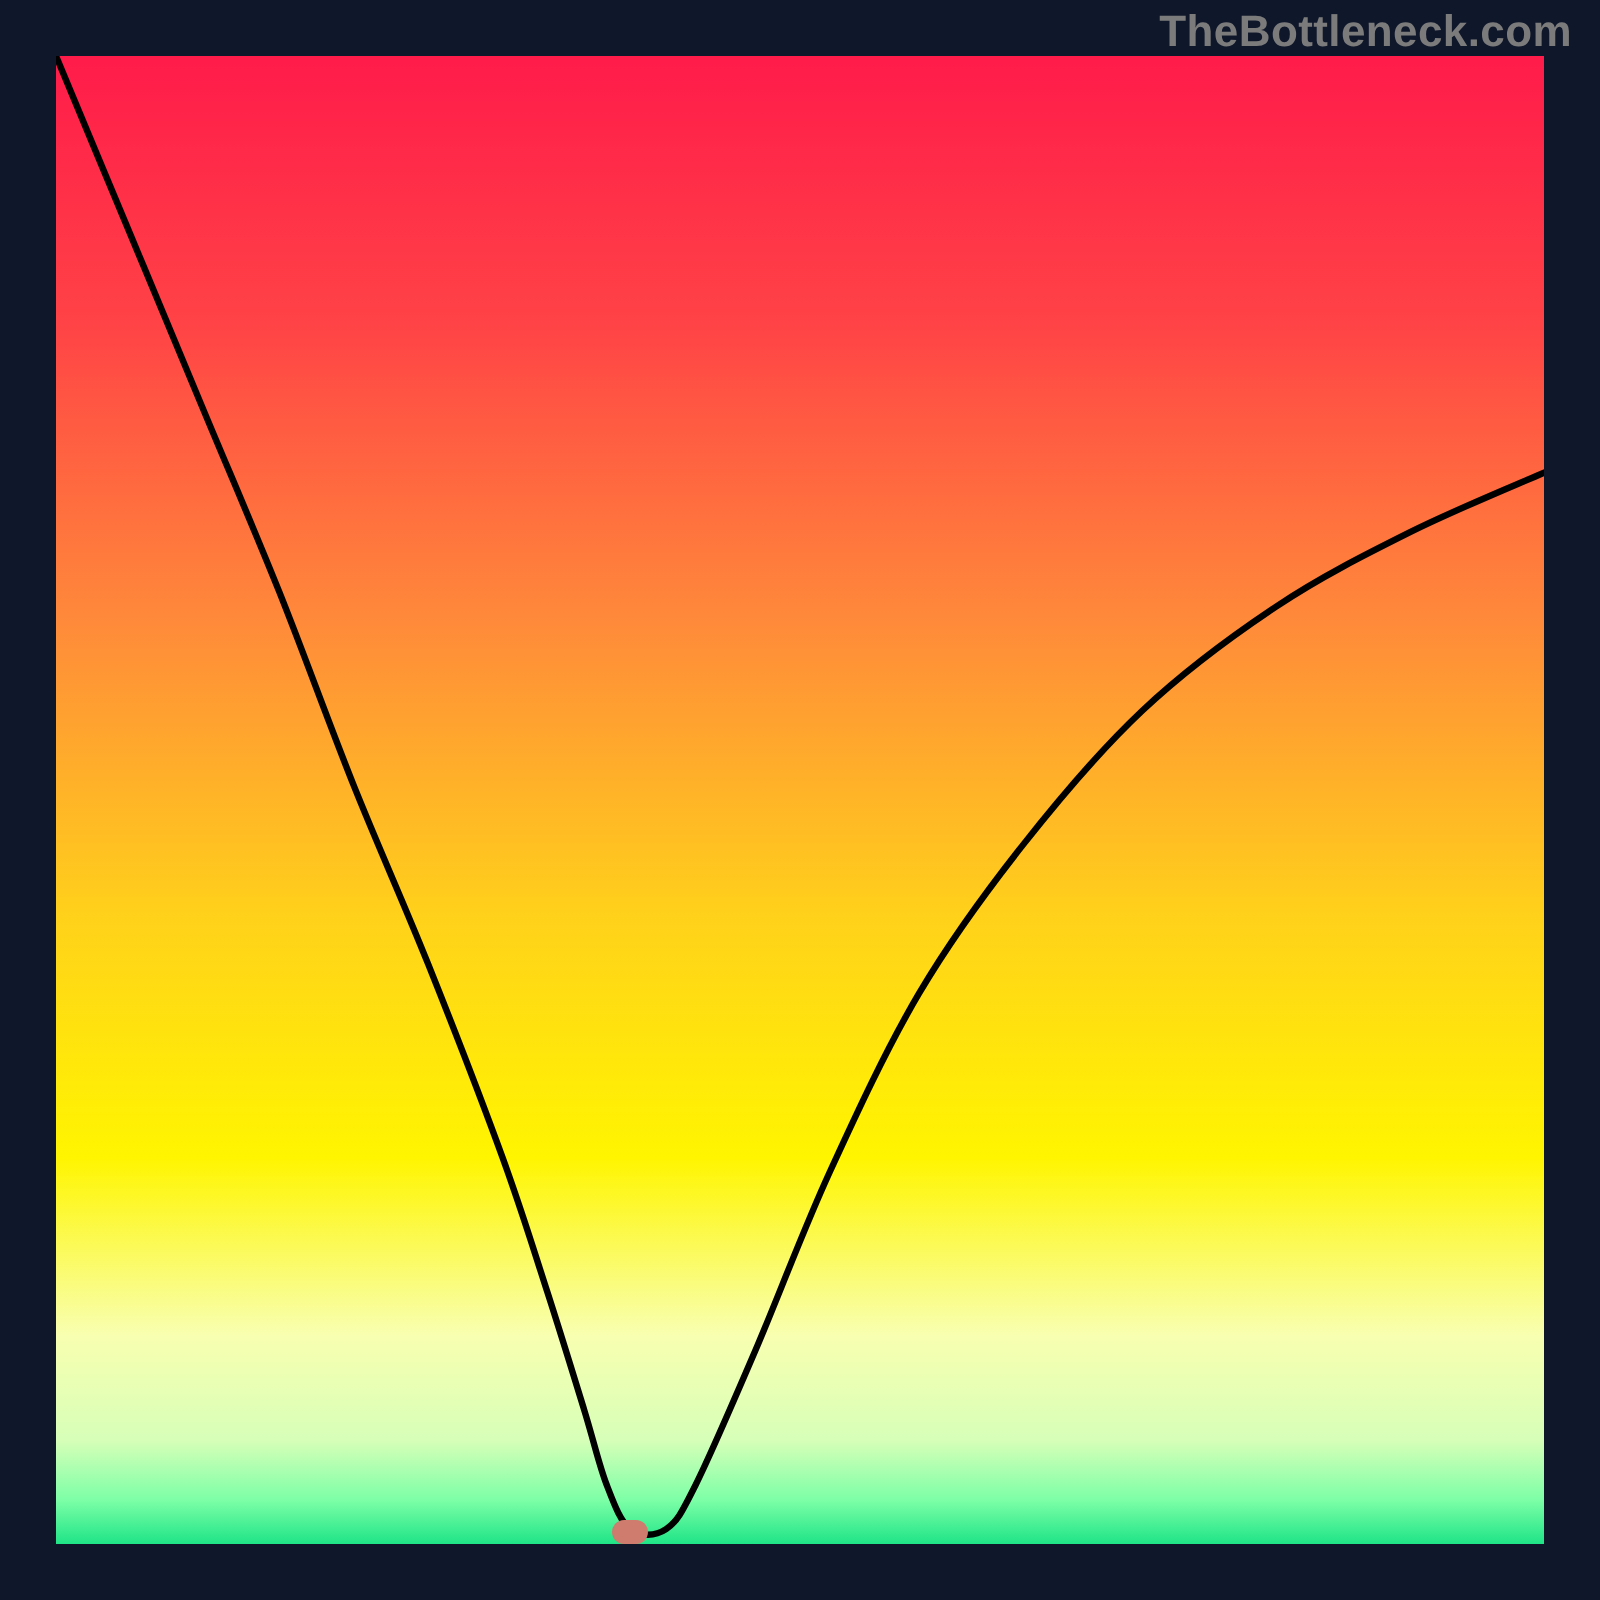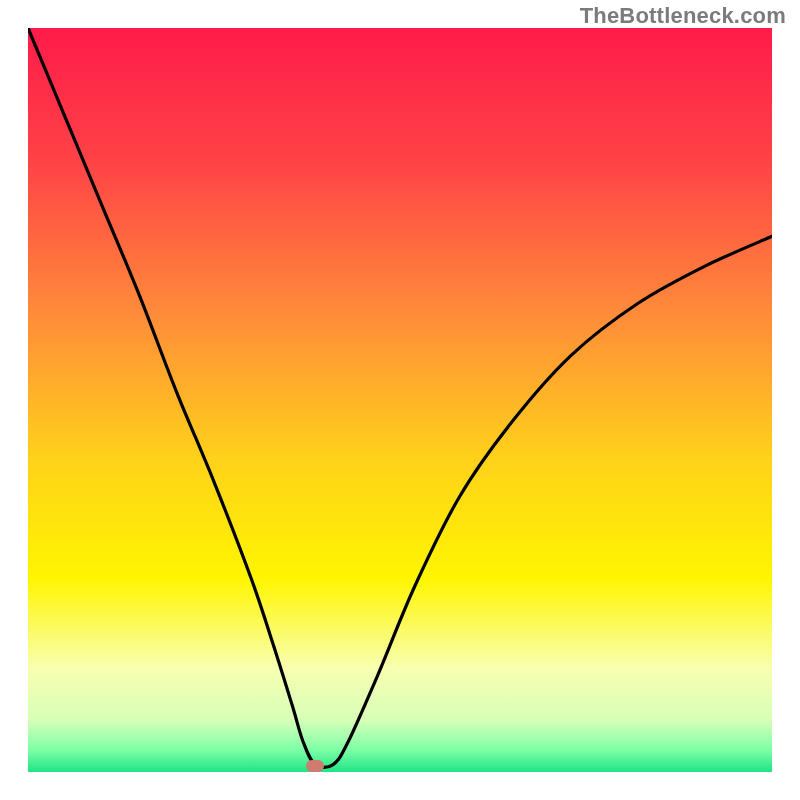--- a/index.html
+++ b/index.html
@@ -8,21 +8,21 @@
     width: 800px;
     height: 800px;
     overflow: hidden;
     background: #000;
     font-family: Arial, Helvetica, sans-serif;
   }
   .outer {
     position: relative;
     width: 800px;
     height: 800px;
-    background: #ffffff;
+    background: #0f172a;
   }
   .plot-area {
     position: absolute;
     left: 28px;
     top: 28px;
     width: 744px;
     height: 744px;
     
   }
   .attribution {

